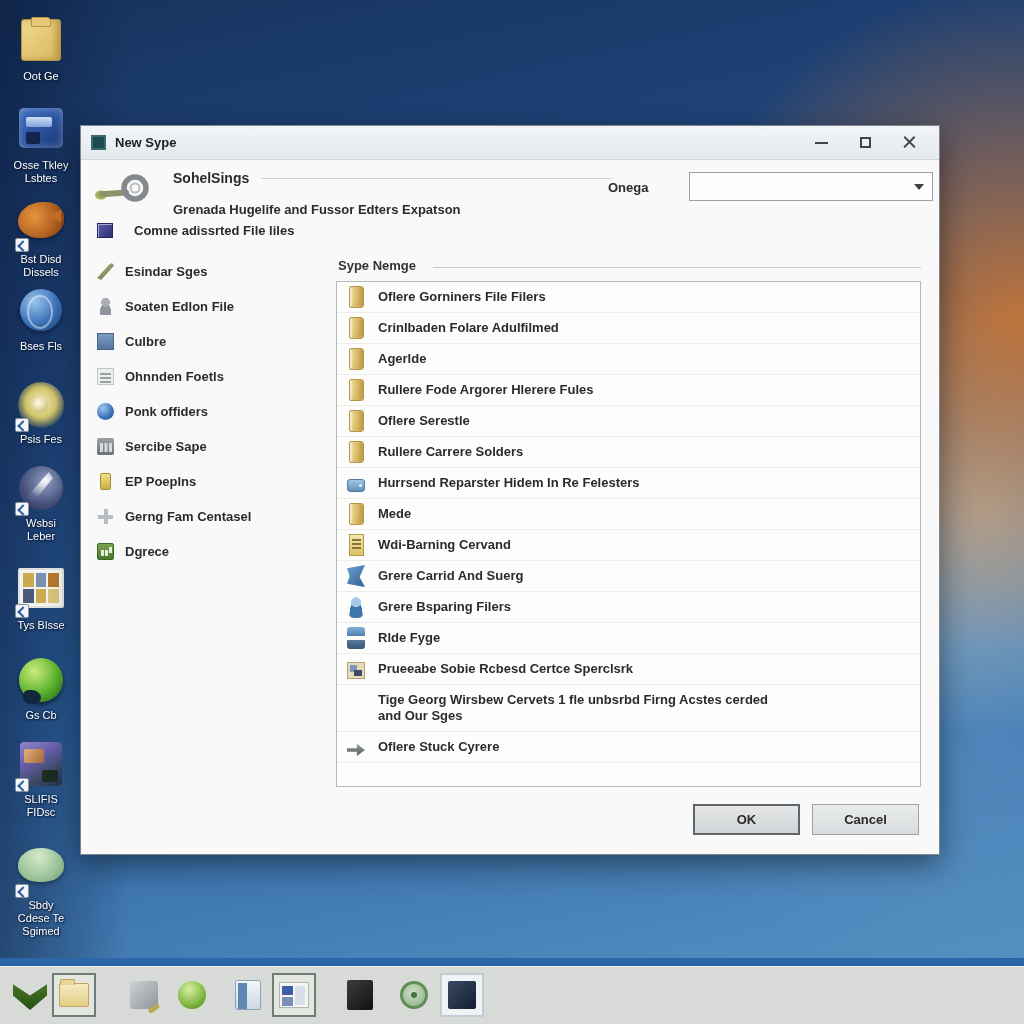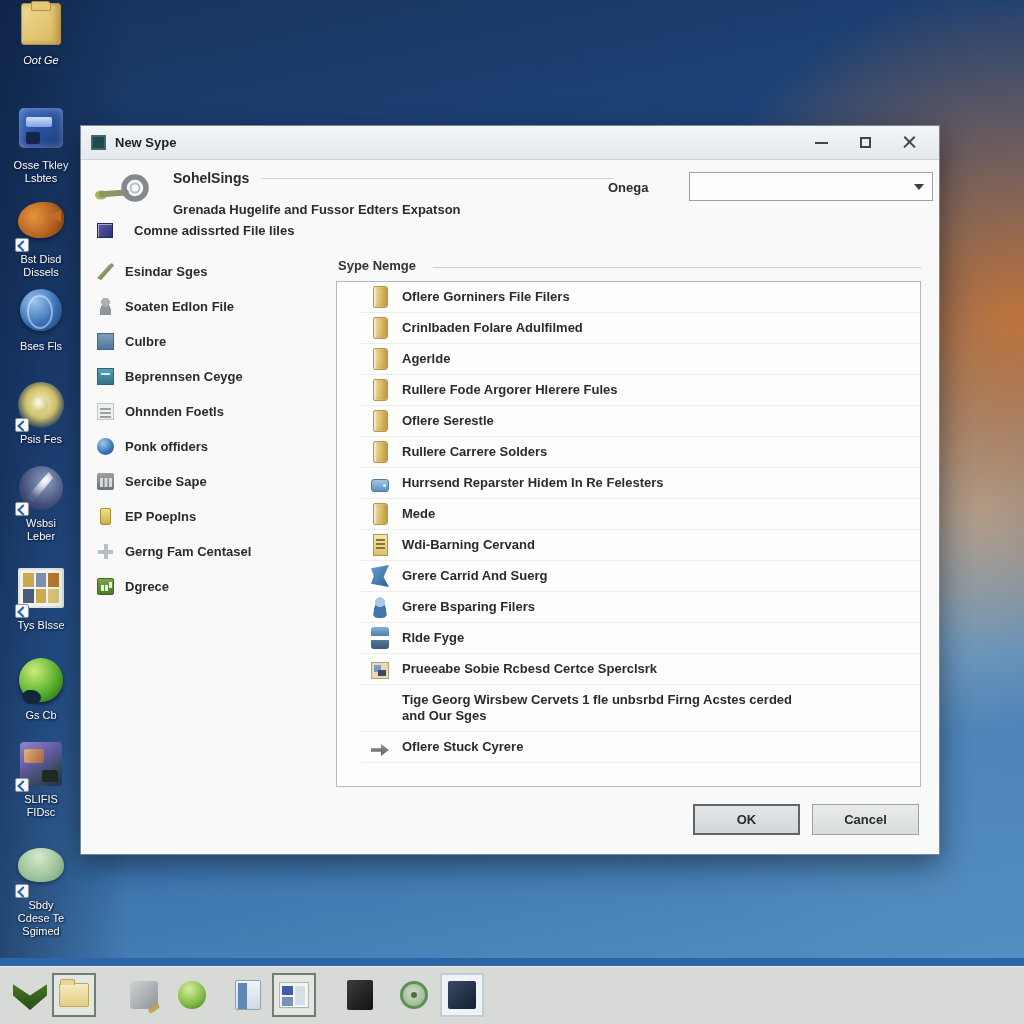--- a/index.html
+++ b/index.html
@@ -141,21 +141,21 @@
     linear-gradient(#b9bec2,#b9bec2) center/4px 15px no-repeat,
     linear-gradient(#b9bec2,#b9bec2) center/15px 4px no-repeat; }
   .li-chart { background:linear-gradient(#7aa54d,#4c7a2b); border:1px solid #3f6823; border-radius:2px; }
   .li-chart::before { content:""; position:absolute; left:3px; bottom:3px; width:2.5px; height:6px;
     background:#e6efdb; box-shadow:4px 0 0 #e6efdb, 8px -3px 0 #e6efdb; }
 
   .group-label { position:absolute; left:257px; top:132px; font-weight:600; color:#333; }
   .group-rule { position:absolute; left:352px; top:141px; width:488px; height:1px; background:#c9cdc9; }
 
   .type-list { position:absolute; left:255px; top:155px; width:585px; height:506px;
-    background:#fdfdfc; border:1px solid #b4b9bd; overflow:hidden;padding-left:24px; }
+    background:#fdfdfc; border:1px solid #b4b9bd; overflow:hidden; }
   .tl-row { display:flex; align-items:center; gap:13px; padding:0 6px 0 10px;
     min-height:31px; border-bottom:1px solid #eceeec; cursor:default; }
   .tl-row.two { min-height:47px; }
   .tl-label { font-weight:600; white-space:pre-line; line-height:16px; }
   .ti { width:18px; height:22px; position:relative; flex:0 0 auto; }
   .ti-folder { width:15px; margin:0 1.5px; background:linear-gradient(100deg,#f0da96,#d9b75e 70%);
     border:1px solid #b79644; border-radius:2px 3px 3px 2px;
     box-shadow:inset 2px 0 2px rgba(255,255,255,0.6), inset -3px 0 4px rgba(150,112,35,0.4); }
   .ti-drive { height:13px; margin-top:5px; background:linear-gradient(#9fc6e4,#5f90b8);
     border:1px solid #4f7ba0; border-radius:3px; }
@@ -226,21 +226,21 @@
     border-radius:50%; background:#487240; }
   .t-navy { width:28px; height:28px; background:linear-gradient(135deg,#3a4a63,#141e31);
     border-radius:2px; }
 </style>
 </head>
 <body>
 
 <div class="desktop">
 
   <div id="desktop-icons">
-      <div class="d-icon" style="top: 0; font-style: italic;">
+      <div class="d-icon" style="top: 16px;">
         <div class="d-art">
           <div class="art-folder"></div>
         </div>
         <div class="d-label">Oot Ge</div>
       </div>
       <div class="d-icon" style="top: 104px;">
         <div class="d-art">
           <div class="art-app-blue"></div>
         </div>
         <div class="d-label">Osse Tkley
@@ -364,24 +364,20 @@
         </div>
         <div class="lp-row">
           <span class="li li-person"></span>
           <span class="lp-label">Soaten Edlon File</span>
         </div>
         <div class="lp-row">
           <span class="li li-blue-square"></span>
           <span class="lp-label">Culbre</span>
         </div>
         <div class="lp-row">
-          <span class="li li-book"></span>
-          <span class="lp-label">Beprennsen Ceyge</span>
-        </div>
-        <div class="lp-row">
           <span class="li li-list"></span>
           <span class="lp-label">Ohnnden Foetls</span>
         </div>
         <div class="lp-row">
           <span class="li li-globe"></span>
           <span class="lp-label">Ponk offiders</span>
         </div>
         <div class="lp-row">
           <span class="li li-bank"></span>
           <span class="lp-label">Sercibe Sape</span>

